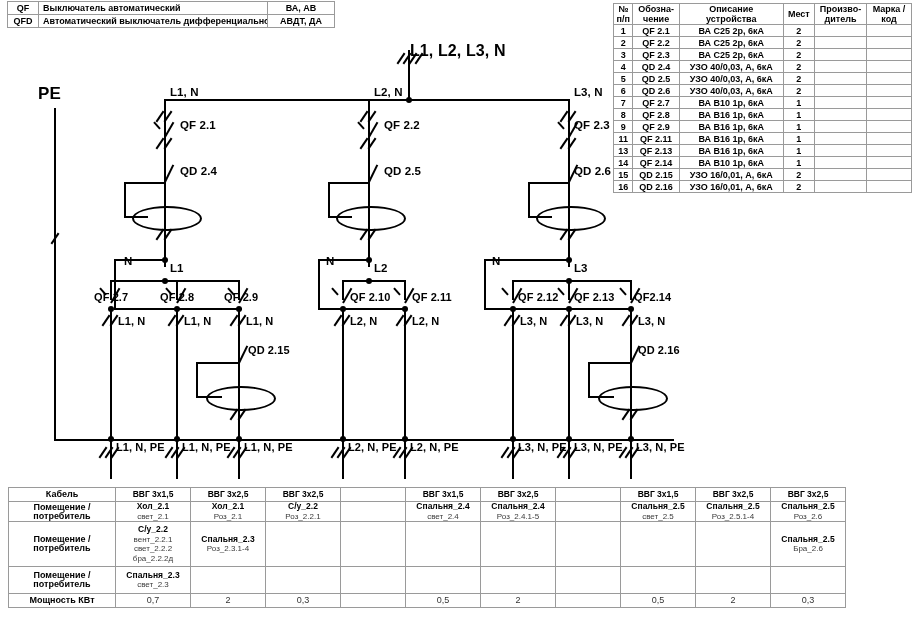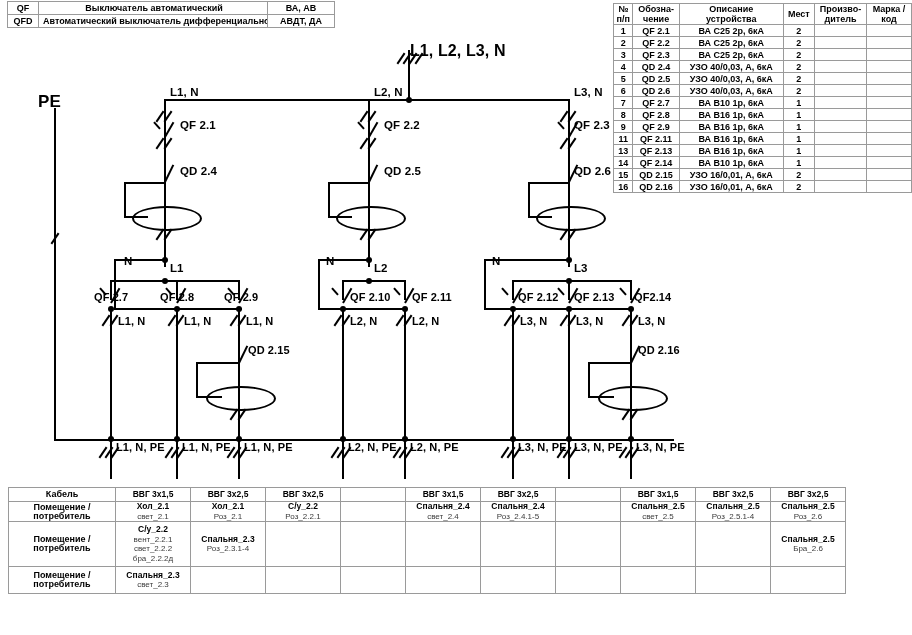--- a/index.html
+++ b/index.html
@@ -19,21 +19,21 @@
       text-align:center;
       vertical-align:middle;
       white-space:nowrap;
       color:#000;
   }
 
   
   #legend{left:7px;top:1px;}
   #legend td{height:12px;}
   #legend .c0{width:26px;}
-  #legend .c1{width:222px;text-align:center;padding-left:4px;}
+  #legend .c1{width:222px;text-align:left;padding-left:4px;}
   #legend .c2{width:62px;}
   #legend .title{text-align:left;padding-left:6px;}
   #legend .clipped{overflow:hidden;max-width:222px;}
 
   
   #devlist{left:613px;top:3px;}
   #devlist td,#devlist th{height:11px;font-size:9px;}
   #devlist th{height:20px;line-height:10px;white-space:normal;}
   #devlist .cnum{width:18px;}
   #devlist .cdes{width:46px;}
@@ -250,21 +250,21 @@
     <div class="slash" style="left:2px;top:0px;"></div>
     <div class="slash" style="left:8px;top:0px;"></div>
     <div class="slash" style="left:14px;top:0px;"></div>
     <div class="slash" style="left:20px;top:0px;"></div>
   </div>
   <div class="lab big" style="left:410px;top:42px;">L1, L2, L3, N</div>
   <div class="node" style="left:406px;top:97px;"></div>
 
   <div class="wire wh" style="left:164px;top:99px;width:406px;"></div>
 
-  <div class="lab pe" style="left:38px;top:92px;">PE</div>
+  <div class="lab pe" style="left:38px;top:84px;">PE</div>
   <div class="wire wv" style="left:54px;top:108px;height:332px;"></div>
   <div class="slashgrp" style="left:46px;top:232px;width:20px;height:20px;">
     <div class="slash" style="left:8px;top:0px;"></div>
   </div>
   <div class="wire wh" style="left:54px;top:439px;width:620px;"></div>
 
   <div class="wire wv" style="left:164px;top:99px;height:168px;"></div>
   <div class="lab" style="left:170px;top:86px;">L1, N</div>
   <div class="slashgrp" style="left:156px;top:110px;width:20px;height:20px;">
     <div class="slash" style="left:3px;top:0px;"></div>
@@ -653,15 +653,28 @@
           <td class="col mid"></td>
           <td class="col mid"></td>
           <td class="gap mid"></td>
           <td class="col mid"></td>
           <td class="col mid"></td>
           <td class="gap mid"></td>
           <td class="col mid"></td>
           <td class="col mid"></td>
           <td class="col mid"></td>
         </tr>
+        <tr>
+          <td class="lbl">Мощность КВт</td>
+          <td class="col num"><span class="num">0,7</span></td>
+          <td class="col num"><span class="num">2</span></td>
+          <td class="col num"><span class="num">0,3</span></td>
+          <td class="gap"></td>
+          <td class="col num"><span class="num">0,5</span></td>
+          <td class="col num"><span class="num">2</span></td>
+          <td class="gap"></td>
+          <td class="col num"><span class="num">0,5</span></td>
+          <td class="col num"><span class="num">2</span></td>
+          <td class="col num"><span class="num">0,3</span></td>
+        </tr>
       </tbody>
   </table>
 </div>
 
 </body></html>

